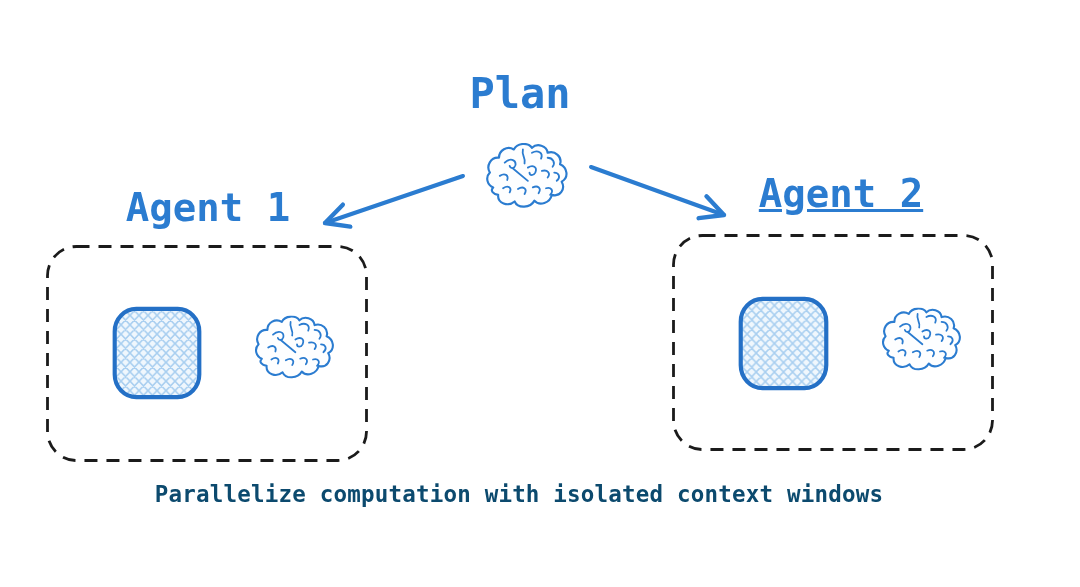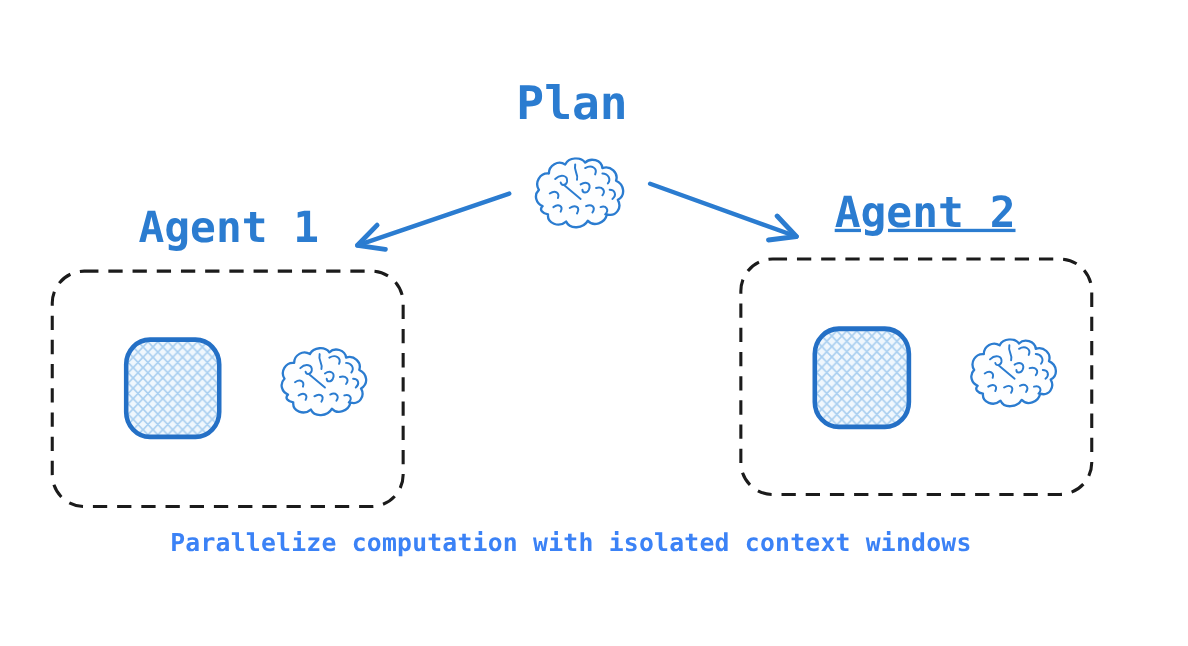--- a/index.html
+++ b/index.html
@@ -44,21 +44,21 @@
   }
   .agent-label.a1 { left: 208px; top: 172px; }
   .agent-label.a2 { left: 841px; top: 158px; text-decoration: underline; }
 
   .caption {
     left: 519px;
     top: 466px;
     transform: translateX(-50%);
     font-size: 22.5px;
     font-weight: bold;
-    color: #3b82f6;
+    color: #0c4a6e;
     white-space: nowrap;
     letter-spacing: 0.2px;
   }
 
   .plan-brain   { left: 480px; top: 127px; width: 99px;  height: 76px; }
   .brain-a1     { left: 249px; top: 300px; width: 96px;  height: 73px; }
   .brain-a2     { left: 876px; top: 292px; width: 96px;  height: 73px; }
 
   .arrow-left   { left: 313px; top: 153px; width: 158px; height: 64px; }
   .arrow-right  { left: 584px; top: 144px; width: 152px; height: 64px; }

